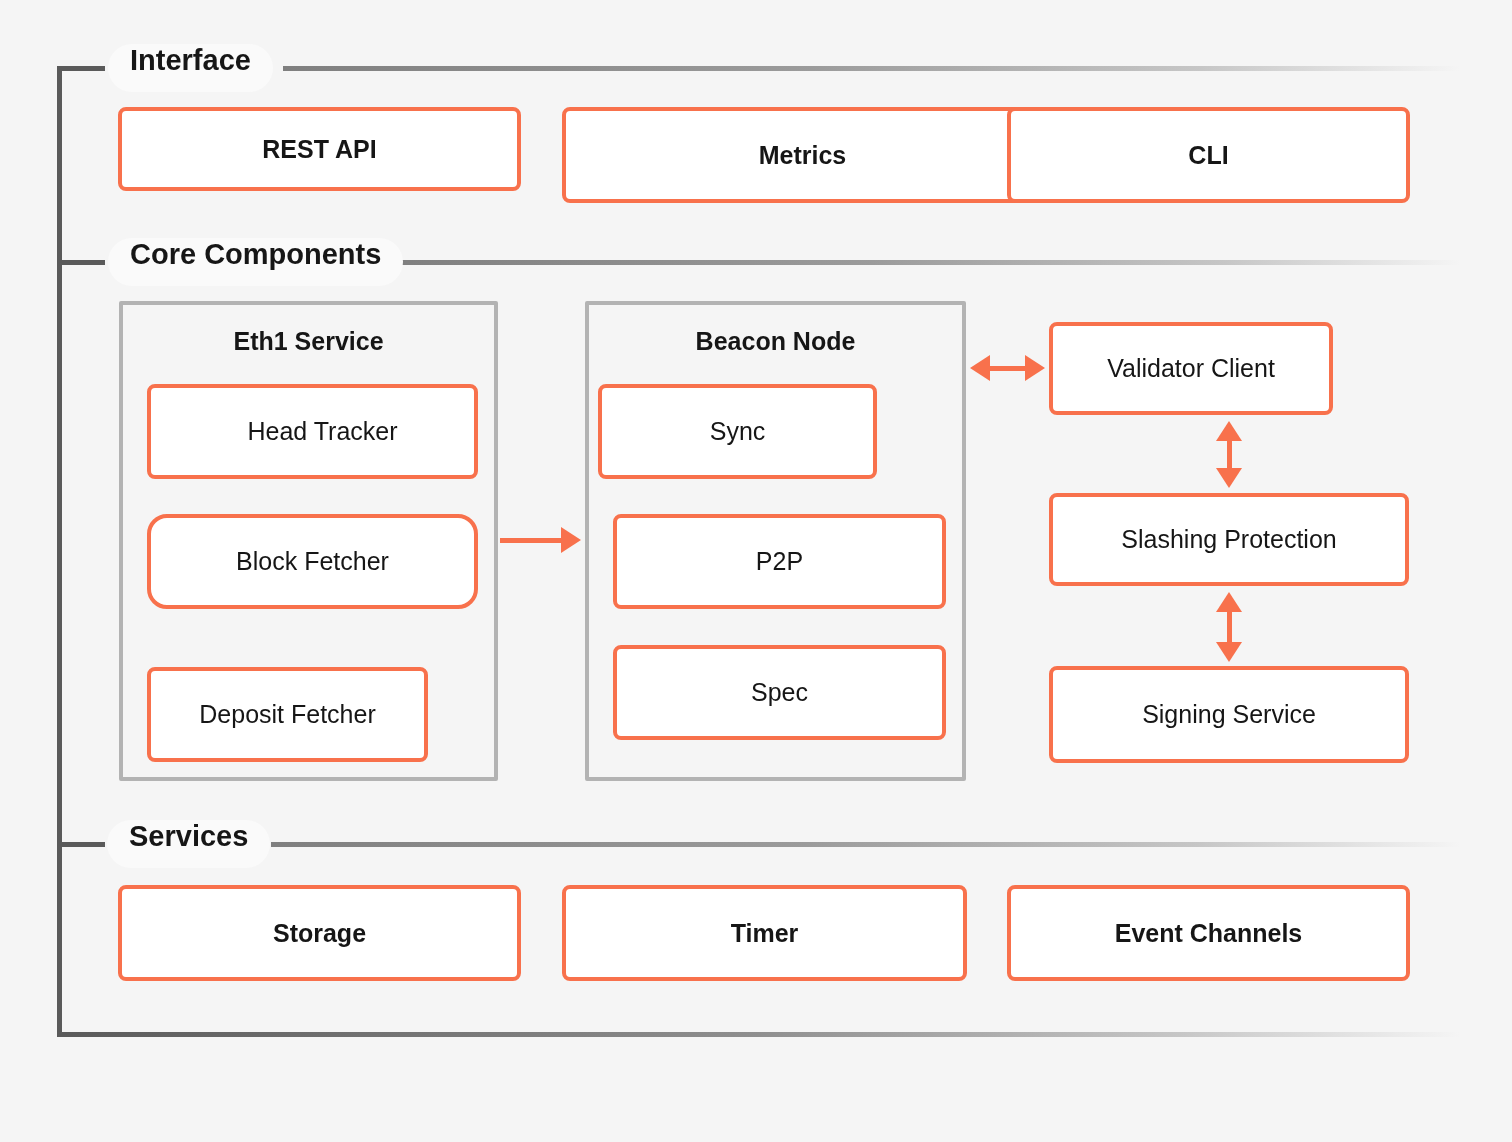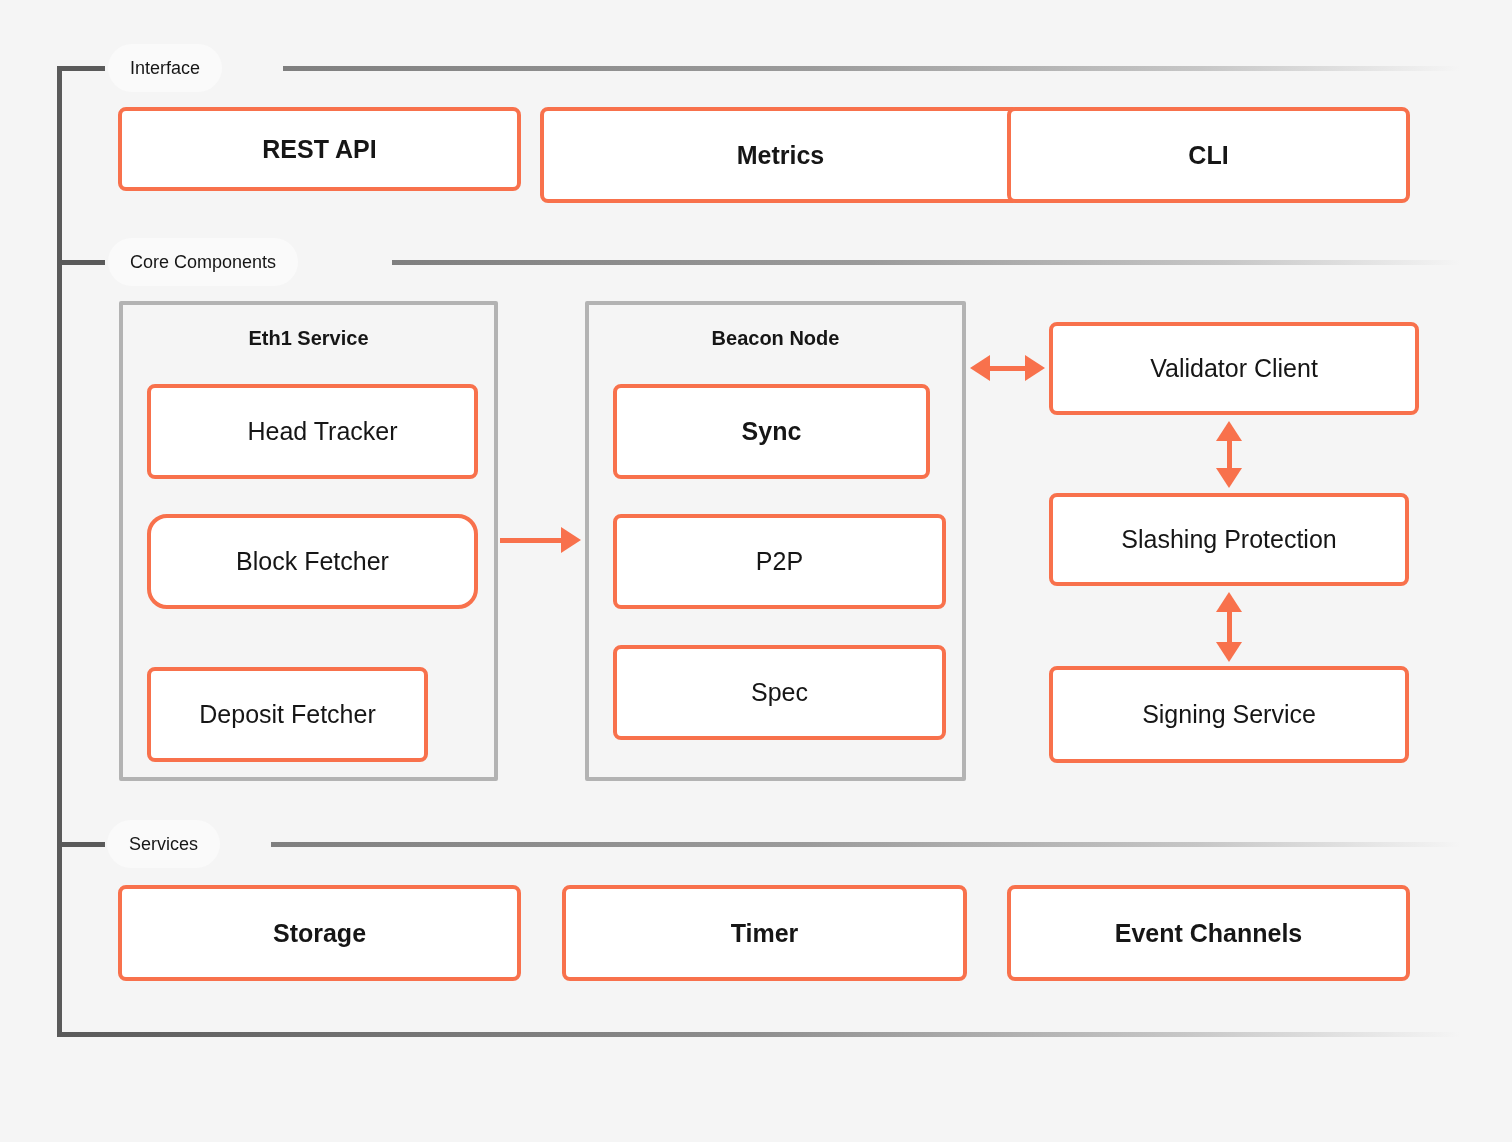--- a/index.html
+++ b/index.html
@@ -22,23 +22,23 @@
     position: absolute; height: 5px;
     background: linear-gradient(to right, var(--bracket, #5a5a5a) 0%, #8f8f8f 50%, #c6c6c6 80%, rgba(245,245,245,0) 100%);
   }
   .vrule { position: absolute; width: 5px; background: var(--bracket, #5a5a5a); }
 
   
   .pill {
     position: absolute; height: 48px;
     background: var(--label_pill, #fafafa);
     border-radius: 26px;
-    display: flex; align-items: center;
+    display: flex; align-items: flex-start;
     padding: 0 22px;
-    font-size: 18px; font-weight: 400;
+    font-size: 29px; font-weight: 700;
     white-space: nowrap;
   }
 
   
   .obox {
     position: absolute;
     background: var(--box_fill, #ffffff);
     border: 4px solid var(--accent, #f8714c);
     border-radius: 8px;
     display: flex; align-items: center; justify-content: center;
@@ -48,21 +48,21 @@
   .obox.bold { font-weight: 700; }
 
   
   .group {
     position: absolute;
     border: 4px solid var(--container_border, #b3b3b3);
     border-radius: 2px;
   }
   .group-title {
     position: absolute; left: 0; right: 0; top: 22px;
-    text-align: center; font-size: 20px; font-weight: 700;
+    text-align: center; font-size: 25px; font-weight: 700;
   }
 
   
   .shaft-h { position: absolute; height: 5px; background: var(--accent, #f8714c); }
   .shaft-v { position: absolute; width: 5px; background: var(--accent, #f8714c); }
   .head { position: absolute; width: 0; height: 0; }
   .head-right { border-top: 13px solid transparent; border-bottom: 13px solid transparent; border-left: 20px solid var(--accent, #f8714c); }
   .head-left  { border-top: 13px solid transparent; border-bottom: 13px solid transparent; border-right: 20px solid var(--accent, #f8714c); }
   .head-up    { border-left: 13px solid transparent; border-right: 13px solid transparent; border-bottom: 20px solid var(--accent, #f8714c); }
   .head-down  { border-left: 13px solid transparent; border-right: 13px solid transparent; border-top: 20px solid var(--accent, #f8714c); }
@@ -86,21 +86,21 @@
 <div class="pill" style="left:108px; top:238px;">
   <span>Core Components</span>
 </div>
 <div class="pill" style="left:107px; top:820px;">
   <span>Services</span>
 </div>
 
 <div class="obox bold" style="left:118px; top:107px; width:403px; height:84px;">
   <span>REST API</span>
 </div>
-<div class="obox bold" style="left:540px; top:107px; width:481px; height:96px;">
+<div class="obox bold" style="left:562px; top:107px; width:481px; height:96px;">
   <span>Metrics</span>
 </div>
 <div class="obox bold" style="left:1007px; top:107px; width:403px; height:96px;">
   <span>CLI</span>
 </div>
 
 <div class="group" style="left:119px; top:301px; width:379px; height:480px;">
   <div class="group-title">Eth1 Service</div>
   <div class="obox" style="left:24px; top:79px; width:331px; height:95px;padding-left:20px;">
     <span>Head Tracker</span>
@@ -108,32 +108,32 @@
   <div class="obox" style="left:24px; top:209px; width:331px; height:95px;border-radius:20px;">
     <span>Block Fetcher</span>
   </div>
   <div class="obox" style="left:24px; top:340px; width:281px; height:95px;margin-top:22px;">
     <span>Deposit Fetcher</span>
   </div>
 </div>
 
 <div class="group" style="left:585px; top:301px; width:381px; height:480px;">
   <div class="group-title">Beacon Node</div>
-  <div class="obox" style="left:24px; top:79px; width:317px; height:95px;font-weight:bold;">
+  <div class="obox" style="left:9px; top:79px; width:279px; height:95px;">
     <span>Sync</span>
   </div>
   <div class="obox" style="left:24px; top:209px; width:333px; height:95px;">
     <span>P2P</span>
   </div>
   <div class="obox" style="left:24px; top:340px; width:333px; height:95px;">
     <span>Spec</span>
   </div>
 </div>
 
-<div class="obox" style="left:1049px; top:322px; width:370px; height:93px;">
+<div class="obox" style="left:1049px; top:322px; width:284px; height:93px;">
   <span>Validator Client</span>
 </div>
 <div class="obox" style="left:1049px; top:493px; width:360px; height:93px;">
   <span>Slashing Protection</span>
 </div>
 <div class="obox" style="left:1049px; top:666px; width:360px; height:97px;">
   <span>Signing Service</span>
 </div>
 
 <div>

